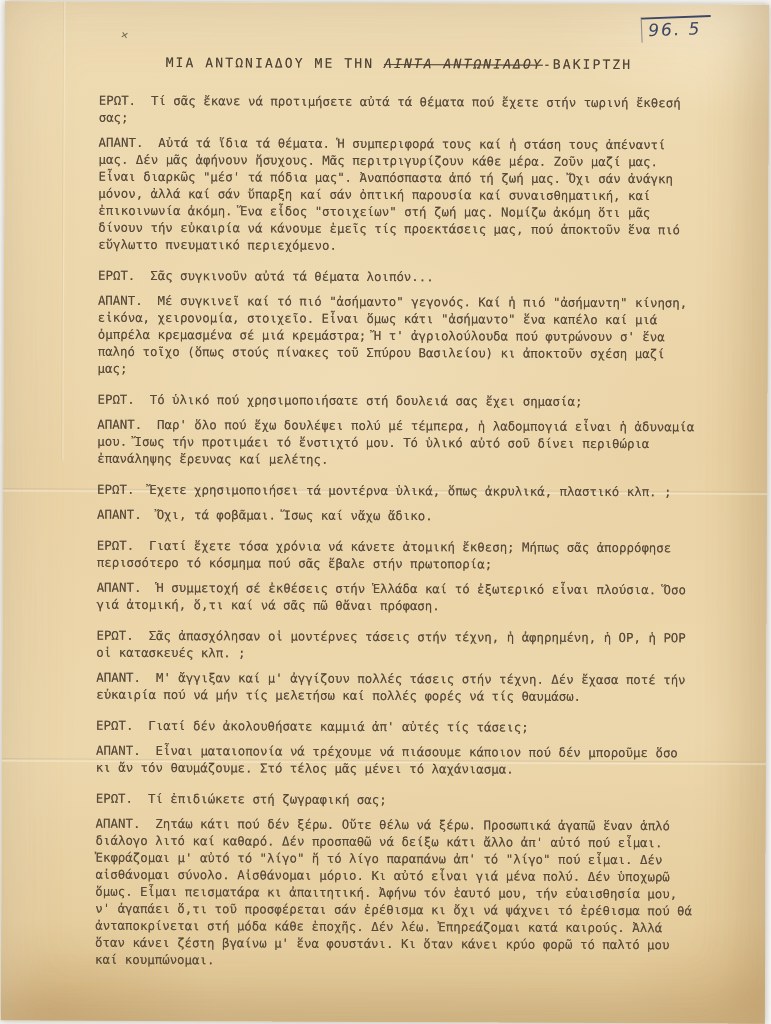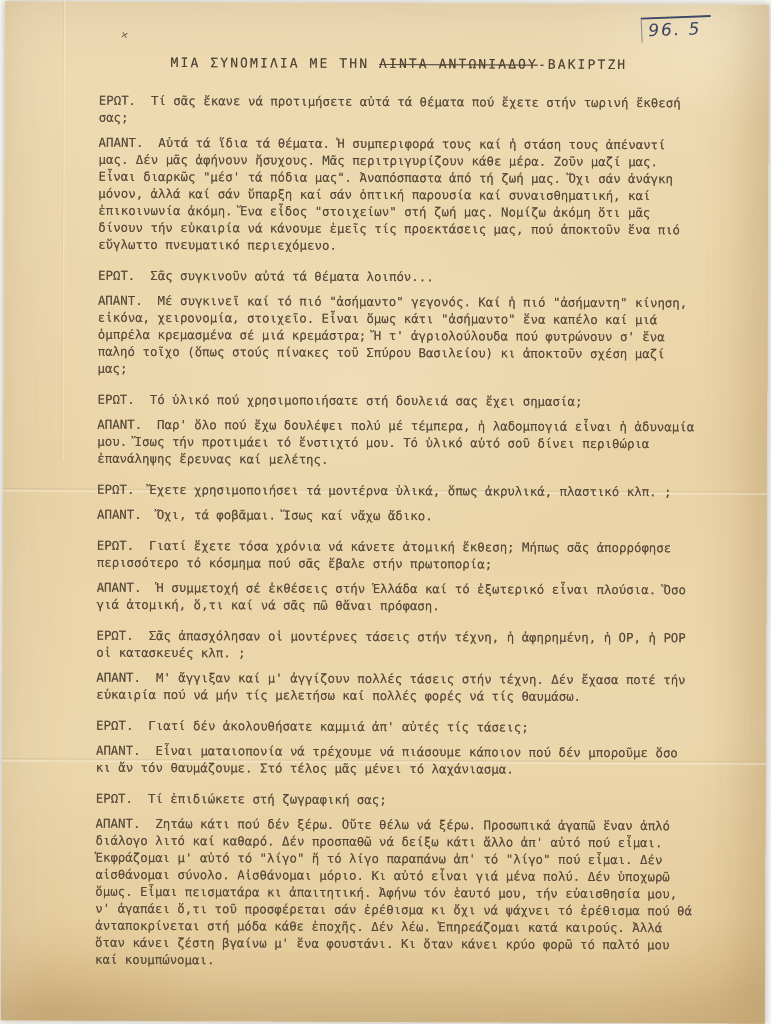--- a/index.html
+++ b/index.html
@@ -62,20 +62,21 @@
     letter-spacing: 2.1px;
     color: #4e4336;
     text-align: center;
     margin: 0 0 21px 0;
     white-space: nowrap;
   }
   .doc-title .struck {
     text-decoration: line-through;
     text-decoration-thickness: 1.2px;
     text-decoration-color: rgba(78,67,54,0.85);
+    font-style: italic;
   }
   p { margin: 0; white-space: pre-wrap; }
   .q { margin-top: 14px; }
   .a { margin-top: 8px; }
   .qa:first-child .q { margin-top: 0; }
   .annotation {
     position: absolute;
     top: 12px;
     right: 58px;
     font-family: "DejaVu Sans", sans-serif;
@@ -102,21 +103,21 @@
 
 <div class="paper">
   <div class="crease crease-1"></div>
   <div class="crease crease-2"></div>
   <div class="crease-v"></div>
 
   <div class="annotation">96. 5</div>
   <div class="corner-mark">×</div>
 
   <div class="content">
-    <h1 class="doc-title"><span>ΜΙΑ ΣΥΝΟΜΙΛΙΑ ΜΕ ΤΗΝ </span><span class="struck">ΛΙΝΤΑ ΑΝΤΩΝΙΑΔΟΥ</span><span>-ΒΑΚΙΡΤΖΗ</span></h1>
+    <h1 class="doc-title"><span>ΜΙΑ ΑΝΤΩΝΙΑΔΟΥ ΜΕ ΤΗΝ </span><span class="struck">ΛΙΝΤΑ ΑΝΤΩΝΙΑΔΟΥ</span><span>-ΒΑΚΙΡΤΖΗ</span></h1>
 
     <section>
       <div class="qa">
         <p class="q">ΕΡΩΤ.  Τί σᾶς ἔκανε νά προτιμήσετε αὐτά τά θέματα πού ἔχετε στήν τωρινή ἔκθεσή σας;</p>
         <p class="a">ΑΠΑΝΤ.  Αὐτά τά ἴδια τά θέματα. Ἡ συμπεριφορά τους καί ἡ στάση τους ἀπέναντί μας. Δέν μᾶς ἀφήνουν ἥσυχους. Μᾶς περιτριγυρίζουν κάθε μέρα. Ζοῦν μαζί μας. Εἶναι διαρκῶς "μέσ' τά πόδια μας". Ἀναπόσπαστα ἀπό τή ζωή μας. Ὄχι σάν ἀνάγκη μόνον, ἀλλά καί σάν ὕπαρξη καί σάν ὀπτική παρουσία καί συναισθηματική, καί ἐπικοινωνία ἀκόμη. Ἕνα εἶδος "στοιχείων" στή ζωή μας. Νομίζω ἀκόμη ὅτι μᾶς δίνουν τήν εὐκαιρία νά κάνουμε ἐμεῖς τίς προεκτάσεις μας, πού ἀποκτοῦν ἕνα πιό εὔγλωττο πνευματικό περιεχόμενο.</p>
       </div>
       <div class="qa">
         <p class="q">ΕΡΩΤ.  Σᾶς συγκινοῦν αὐτά τά θέματα λοιπόν...</p>
         <p class="a">ΑΠΑΝΤ.  Μέ συγκινεῖ καί τό πιό "ἀσήμαντο" γεγονός. Καί ἡ πιό "ἀσήμαντη" κίνηση, εἰκόνα, χειρονομία, στοιχεῖο. Εἶναι ὅμως κάτι "ἀσήμαντο" ἕνα καπέλο καί μιά ὀμπρέλα κρεμασμένα σέ μιά κρεμάστρα; Ἤ τ' ἀγριολούλουδα πού φυτρώνουν σ' ἕνα παληό τοῖχο (ὅπως στούς πίνακες τοῦ Σπύρου Βασιλείου) κι ἀποκτοῦν σχέση μαζί μας;</p>
       </div>

